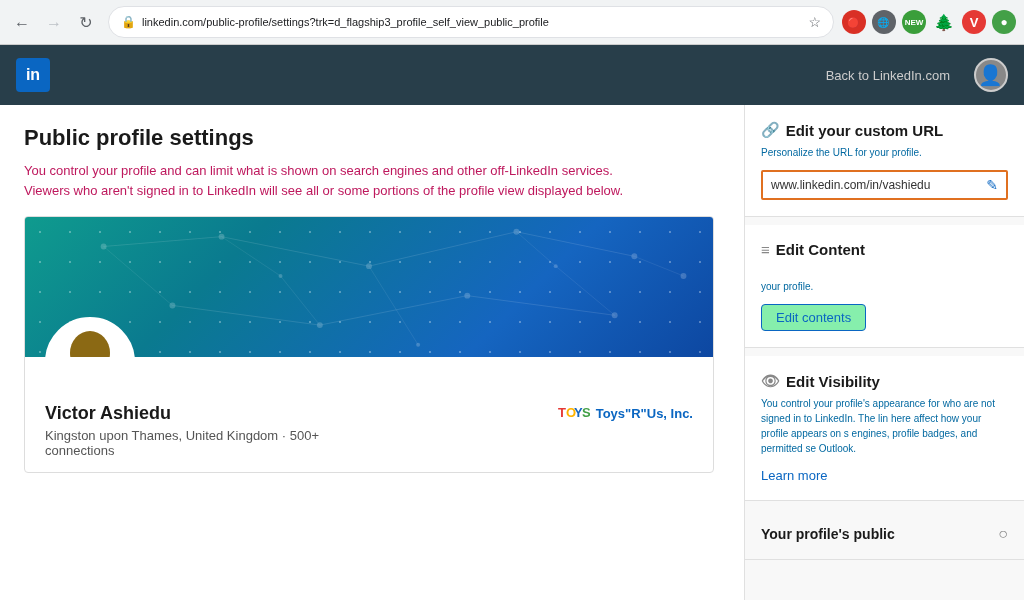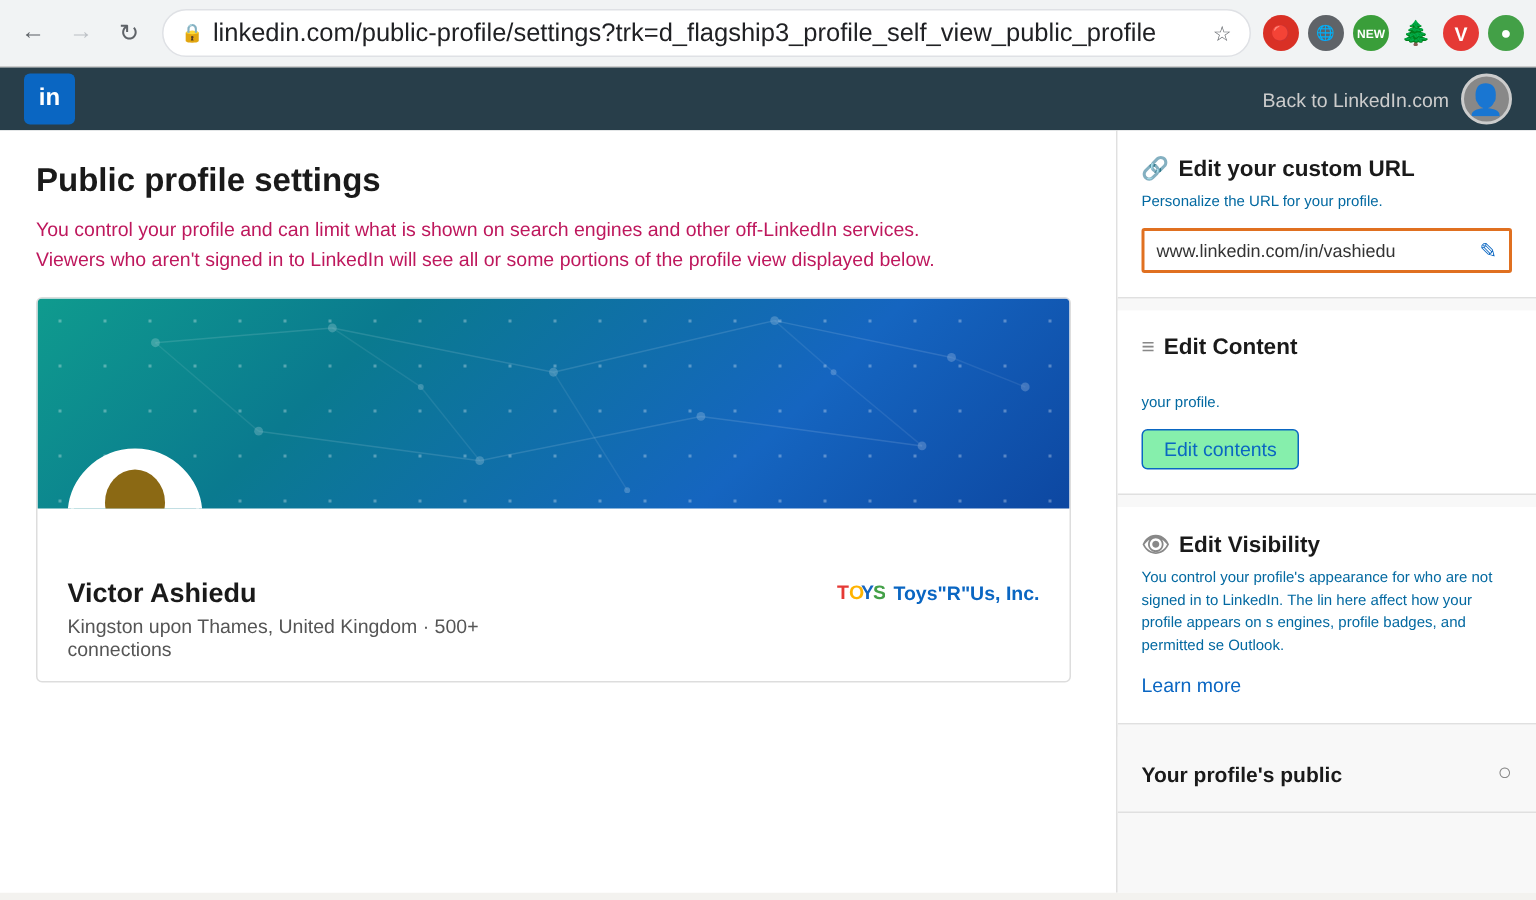--- a/index.html
+++ b/index.html
@@ -19,42 +19,42 @@
       border-radius: 50%; display: flex; align-items: center; justify-content: center;
       color: #5f6368; font-size: 16px;
     }
     .nav-btn.disabled { color: #bdc1c6; cursor: default; }
     .address-bar {
       flex: 1; display: flex; align-items: center;
       background: white; border: 1px solid #dfe1e5; border-radius: 20px;
       padding: 4px 12px; gap: 6px; height: 32px;
     }
     .lock-icon { color: #5f6368; font-size: 12px; }
-    .url-text { font-size: 17px; color: #202124; flex: 1; }
+    .url-text { font-size: 11px; color: #202124; flex: 1; }
     .star-icon { color: #5f6368; font-size: 14px; cursor: pointer; }
     .browser-icons { display: flex; align-items: center; gap: 6px; }
     .br-icon { width: 24px; height: 24px; border-radius: 50%; display: flex; align-items: center; justify-content: center; font-size: 14px; cursor: pointer; }
     .br-icon.red { background: #d93025; color: white; font-size: 10px; }
     .br-icon.globe { background: #5f6368; color: white; font-size: 10px; }
     .br-icon.new-badge { background: #4caf50; color: white; font-size: 7px; font-weight: bold; position: relative; }
     .br-icon.user-v { background: #e53935; color: white; font-weight: bold; font-size: 13px; }
     .br-icon.green-dot { background: #43a047; color: white; font-size: 10px; }
 
     
     .li-header {
       background: #283e4a;
       display: flex; align-items: center; justify-content: space-between;
-      padding: 0 16px; height: 42px;
+      padding: 0 16px; height: 60px;
     }
     .li-logo {
       background: #0a66c2; color: white; font-weight: 900; font-size: 16px;
       width: 34px; height: 34px; display: flex; align-items: center; justify-content: center;
       border-radius: 4px;
     }
-    .li-back { color: #ccc; font-size: 13px; cursor: pointer; display: flex; align-items: center; gap: 8px; }
+    .li-back { color: #ccc; font-size: 13px; cursor: pointer; display: flex; align-items: center; gap: 24px; }
     .li-avatar { width: 34px; height: 34px; border-radius: 50%; background: #888; overflow: hidden; border: 2px solid #ccc; display: flex; align-items: center; justify-content: center; font-size: 18px; }
 
     
     .main-content {
       display: flex; height: calc(600px - 46px - 46px); background: white;
     }
 
     
     .left-panel {
       flex: 1; padding: 20px 24px; overflow-y: auto; background: white;

